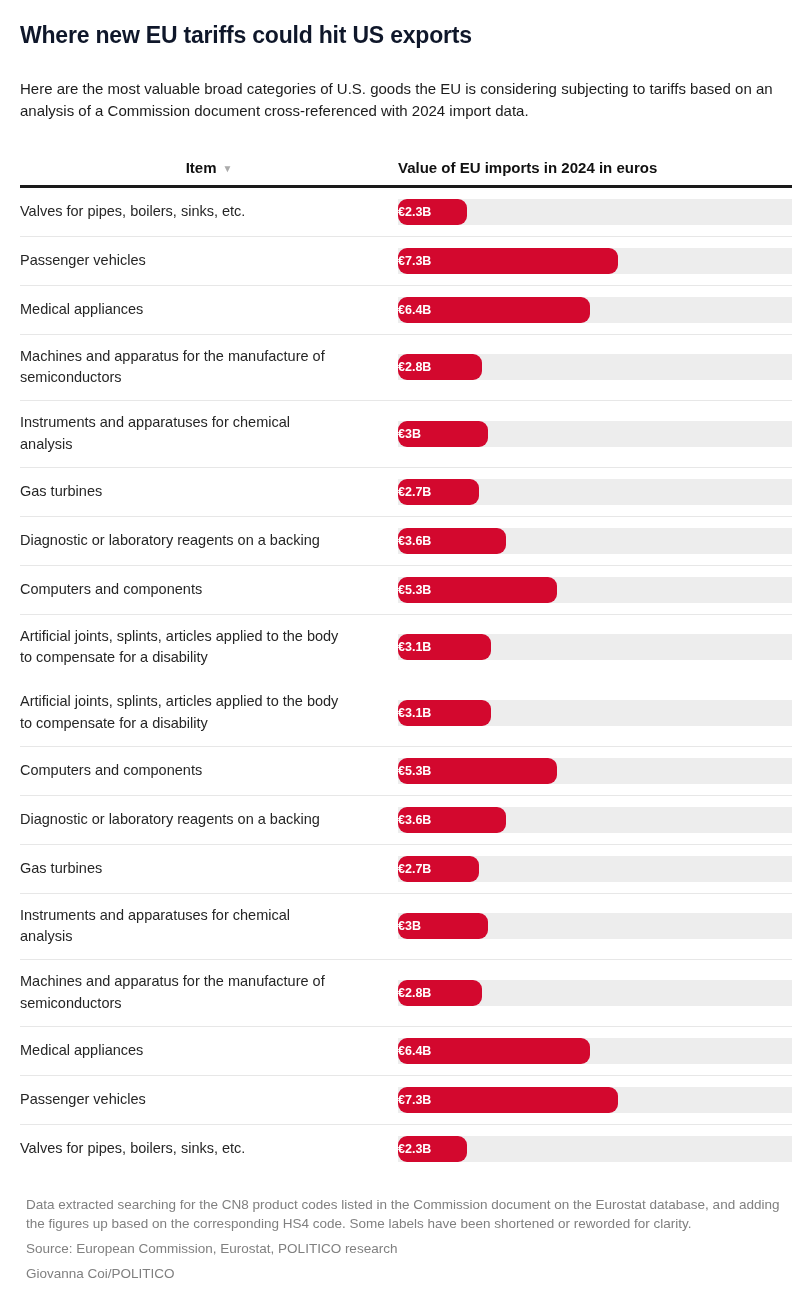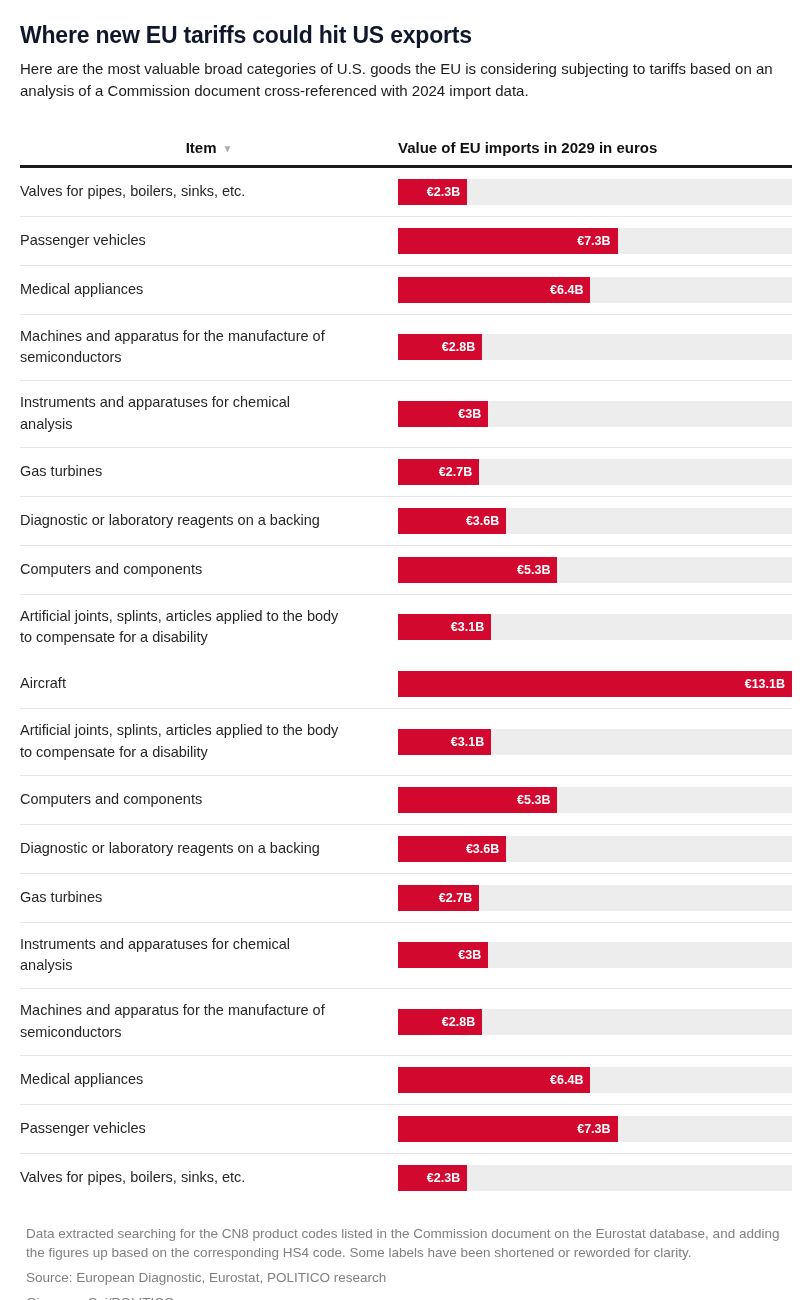--- a/index.html
+++ b/index.html
@@ -21,21 +21,21 @@
   .page{padding:12px 18px 24px 20px;}
   .chart-title{
     margin:10px 0 0 0;
     font-size:23px;
     line-height:1.2;
     font-weight:bold;
     letter-spacing:-0.2px;
     color:#0f172a;
   }
   .chart-subtitle{
-    margin:8px 0 0 0;
+    margin:28px 0 0 0;
     font-size:15px;
     line-height:1.5;
     max-width:772px;
     color:#1c1c1c;
   }
   .table-head{
     display:flex;
     align-items:flex-end;
     margin-top:36px;
     font-size:15px;
@@ -73,22 +73,22 @@
   .track{
     flex:1;
     height:26px;
     background:var(--track);
   }
   .bar{
     height:100%;
     background:var(--bar);
     display:flex;
     align-items:center;
-    justify-content:flex-end;
     min-width:2px;
+    border-radius:9px;
   }
   .val{
     color:#fff;
     font-weight:bold;
     font-size:12.5px;
     padding-right:7px;
     white-space:nowrap;
   }
   .footer{margin-top:22px;}
   .note{
@@ -106,21 +106,21 @@
 
   <h1 class="chart-title">Where new EU tariffs could hit US exports</h1>
 
   <p class="chart-subtitle">Here are the most valuable broad categories of U.S. goods the EU is considering subjecting to tariffs based on an analysis of a Commission document cross-referenced with 2024 import data.</p>
 
   <div class="table-head">
     <div class="col-item">
       <span>Item</span>
       <span class="sort">▼</span>
     </div>
-    <div class="col-val">Value of EU imports in 2029 in euros</div>
+    <div class="col-val">Value of EU imports in 2024 in euros</div>
   </div>
 
   <hr class="rule">
 
   <div id="rows">
   <div class="row">
     <div class="label">Valves for pipes, boilers, sinks, etc.</div>
     <div class="track">
       <div class="bar" style="width: 17.56%;">
         <span class="val">€2.3B</span>
@@ -193,28 +193,20 @@
 
   <div class="row no-divider">
     <div class="label">Artificial joints, splints, articles applied to the body to compensate for a disability</div>
     <div class="track">
       <div class="bar" style="width: 23.66%;">
         <span class="val">€3.1B</span>
       </div>
     </div>
   </div>
 
-  <div class="row">
-    <div class="label">Aircraft</div>
-    <div class="track">
-      <div class="bar" style="width: 100%;">
-        <span class="val">€13.1B</span>
-      </div>
-    </div>
-  </div>
 
   <div class="row">
     <div class="label">Artificial joints, splints, articles applied to the body to compensate for a disability</div>
     <div class="track">
       <div class="bar" style="width: 23.66%;">
         <span class="val">€3.1B</span>
       </div>
     </div>
   </div>
 
@@ -286,17 +278,17 @@
     <div class="track">
       <div class="bar" style="width: 17.56%;">
         <span class="val">€2.3B</span>
       </div>
     </div>
   </div>
 </div>
 
   <div class="footer">
     <p class="note">Data extracted searching for the CN8 product codes listed in the Commission document on the Eurostat database, and adding the figures up based on the corresponding HS4 code. Some labels have been shortened or reworded for clarity.</p>
-    <p class="note">Source: European Diagnostic, Eurostat, POLITICO research</p>
+    <p class="note">Source: European Commission, Eurostat, POLITICO research</p>
     <p class="note">Giovanna Coi/POLITICO</p>
   </div>
 
 </div>
 
 </body></html>

